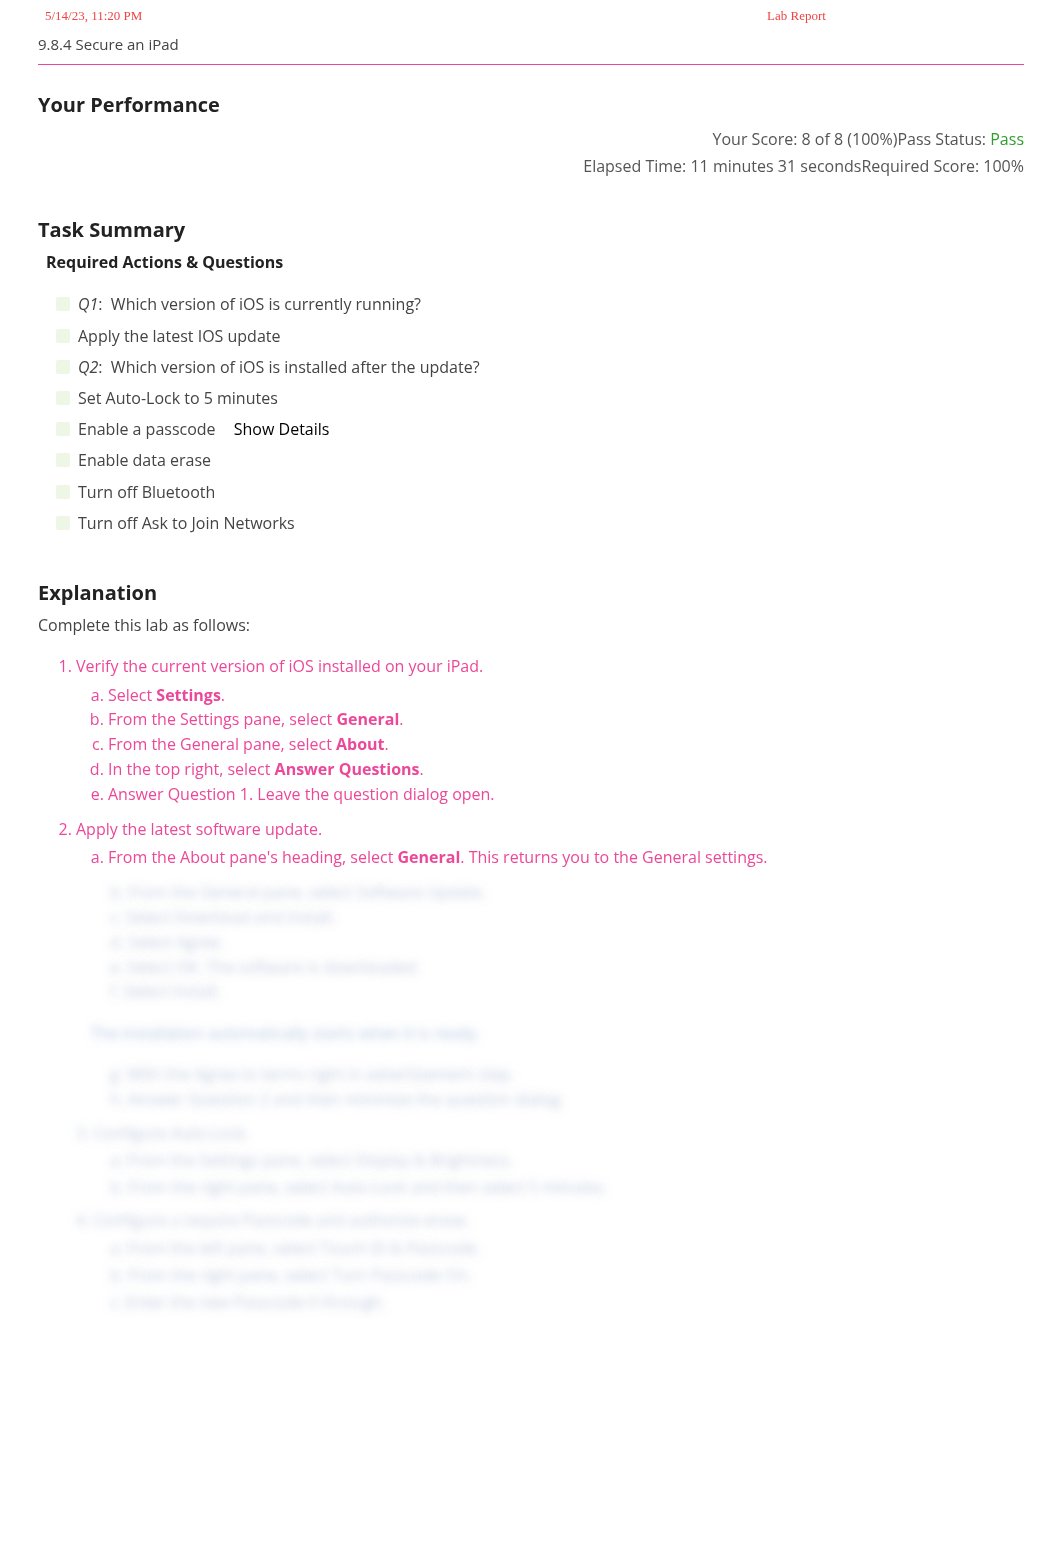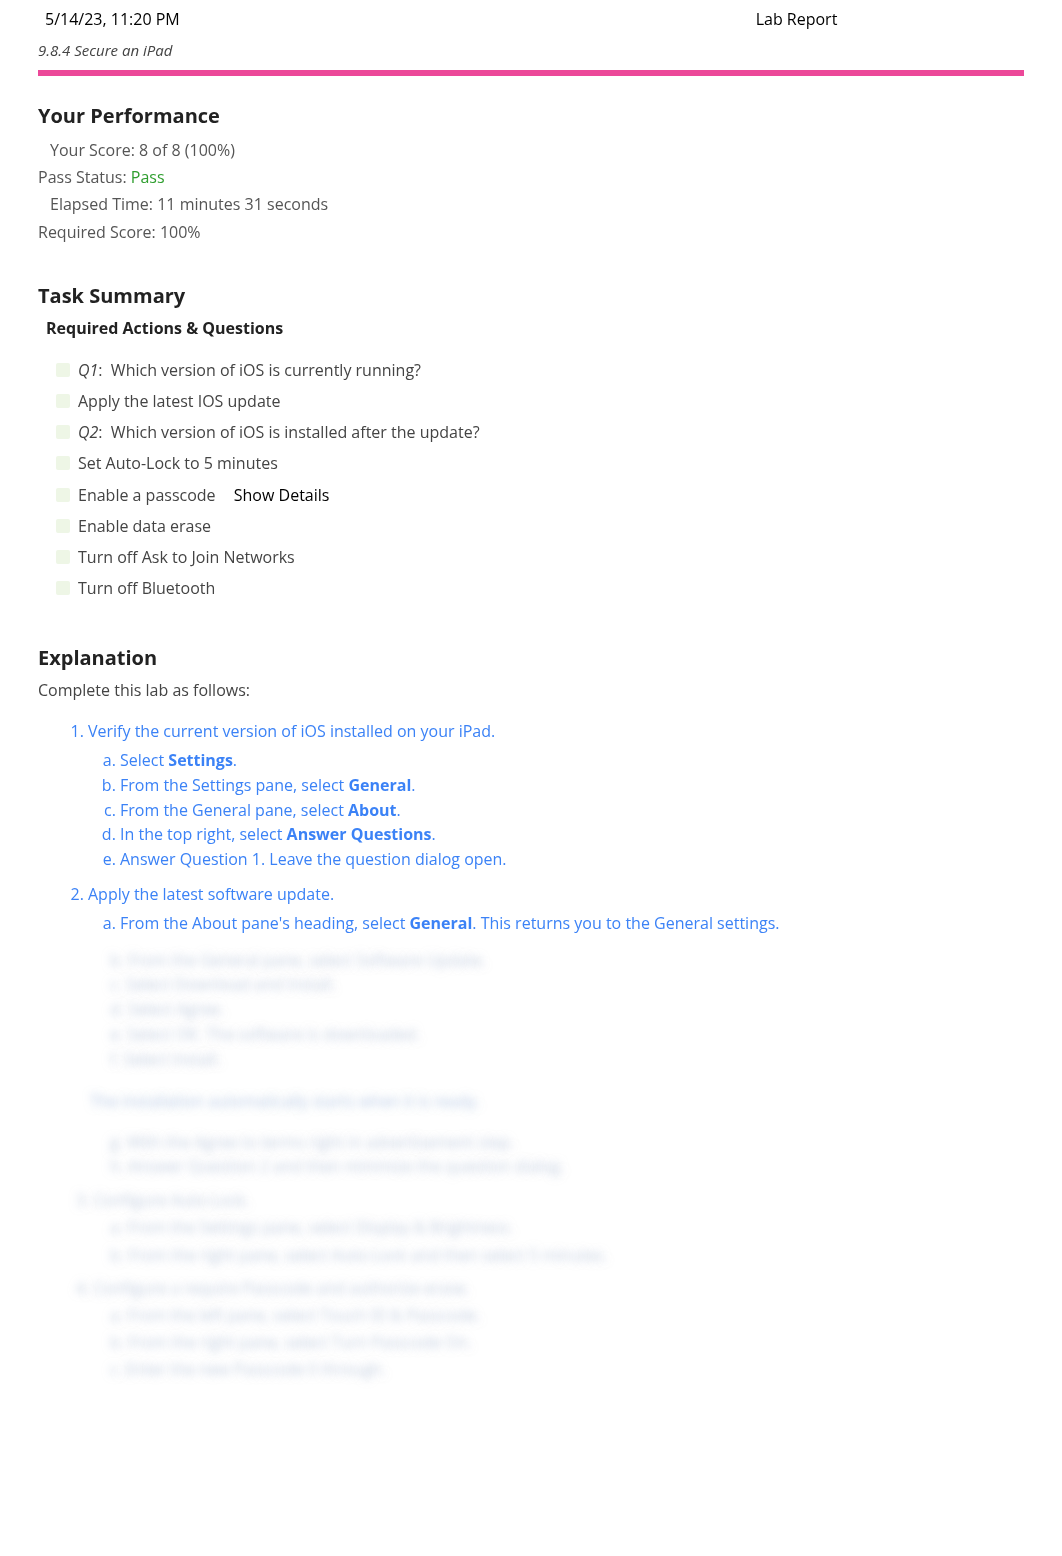--- a/index.html
+++ b/index.html
@@ -6,51 +6,50 @@
   body {
     margin: 0;
     padding: 0;
     font-family: "Segoe UI", "Open Sans", -apple-system, sans-serif;
     background: #fff;
     color: #333;
     width: 1062px;
   }
   .print-header {
     display: flex;
-    font-size: 16px;
-    color: #000000;
+    font-size: 13px;
+    color: #ef4444;
     padding: 8px 45px 4px 45px;
+    font-family: Liberation Serif, serif;
   }
   .print-header .left { flex: 1; }
   .print-header .center { flex: 1; text-align: center; padding-left: 90px; }
   .page {
     padding: 0 38px 40px 38px;
   }
   .lab-title {
     font-size: 15px;
     color: #444;
     padding: 6px 0 10px 0;
-    border-bottom: 6px solid #ec4899;
+    border-bottom: 1px solid #ec4899;
     margin-bottom: 26px;
-    font-style: italic;
   }
   h2.section {
     font-size: 20px;
     font-weight: 700;
     color: #222;
     margin: 12px 0 8px 0;
   }
   .perf-block { padding: 0 0 22px 0; }
   .perf-row {
     display: flex;
     justify-content: flex-end;
     font-size: 16px;
     color: #555;
     line-height: 1.7;
-    flex-direction: column;
   }
   .perf-row .left { padding-left: 12px; }
   .pass { color: #2e9e2e; font-weight: 400; }
   .task-block { padding: 2px 0 22px 0; }
   h3.sub {
     font-size: 16px;
     font-weight: 700;
     color: #222;
     margin: 8px 0 16px 8px;
   }
@@ -79,23 +78,23 @@
   .qn { font-style: italic; }
   a.link { color: #000000; text-decoration: none; margin-left: 14px; }
   .expl-block { padding-top: 6px; }
   .expl-intro {
     font-size: 16px;
     color: #444;
     margin: 4px 0 18px 0;
   }
   ol.steps {
     font-size: 16px;
-    color: #3b82f6;
+    color: #ec4899;
     padding-left: 38px;
-    margin: 12px;
+    margin: 0;
     line-height: 1.55;
   }
   ol.steps > li { margin-bottom: 10px; }
   ol.substeps {
     list-style: lower-alpha;
     padding-left: 32px;
     margin: 4px 0 0 0;
   }
   ol.substeps li { margin: 0; }
   .b { font-weight: 700; }
@@ -157,24 +156,24 @@
         <span>Set Auto-Lock to 5 minutes</span>
       </li>
       <li>
         <span>Enable a passcode</span>
         <a href="#" class="link">Show Details</a>
       </li>
       <li>
         <span>Enable data erase</span>
       </li>
       <li>
+        <span>Turn off Bluetooth</span>
+      </li>
+      <li>
         <span>Turn off Ask to Join Networks</span>
-      </li>
-      <li>
-        <span>Turn off Bluetooth</span>
       </li>
     </ul>
   </div>
 
   <div class="expl-block">
     <h2 class="section">Explanation</h2>
     <div class="expl-intro">Complete this lab as follows:</div>
 
     <ol class="steps">
       <li>

